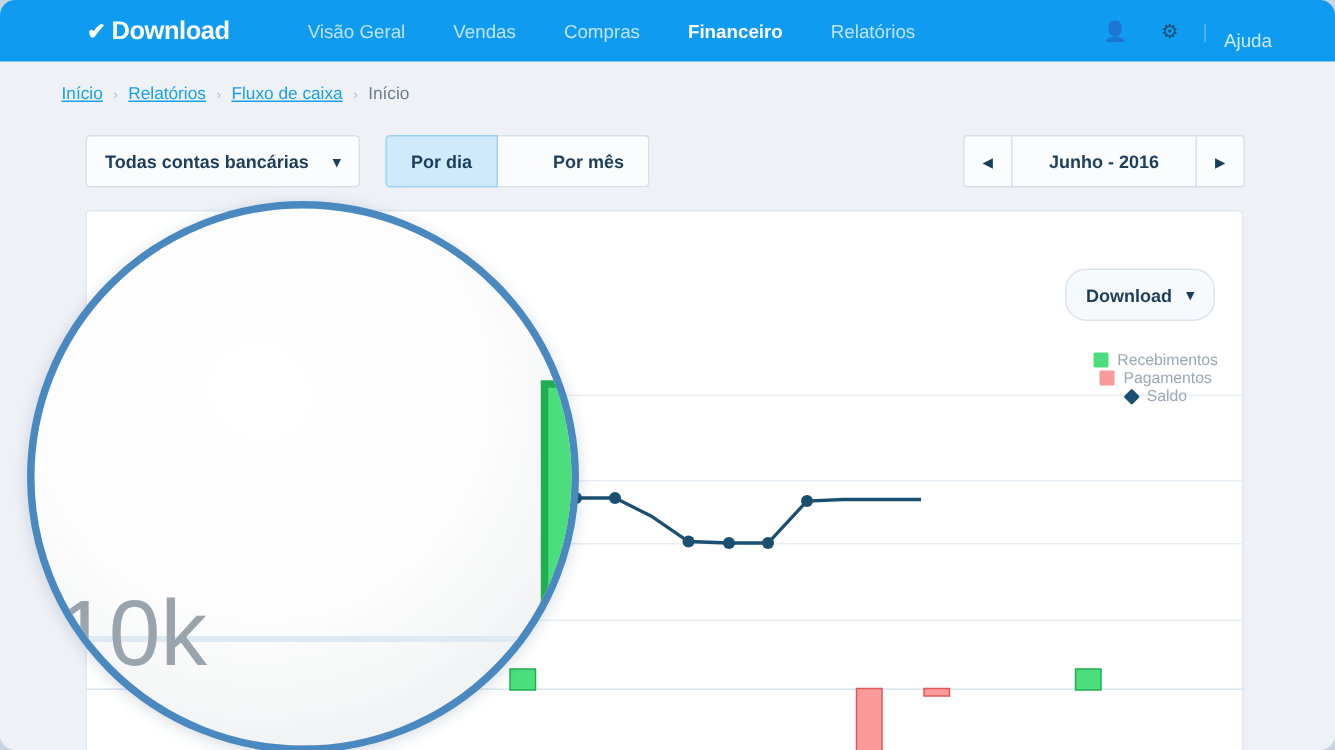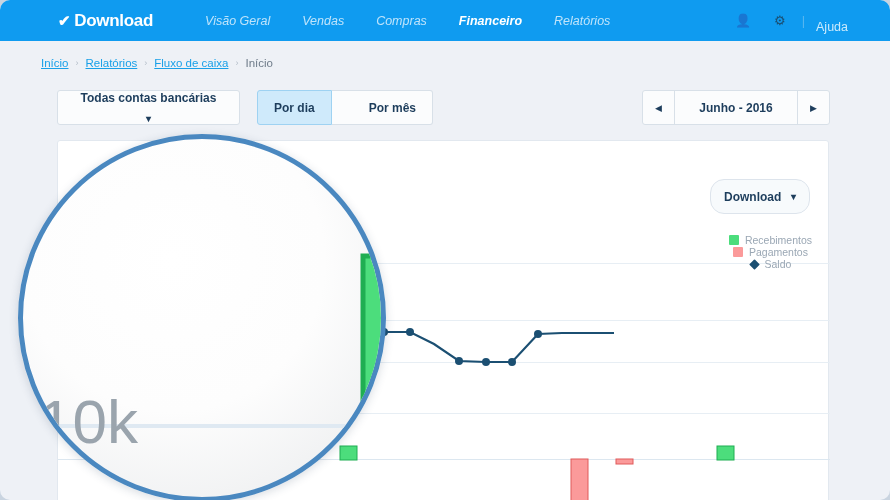--- a/index.html
+++ b/index.html
@@ -32,21 +32,20 @@
     letter-spacing: -0.3px;
   }
   .brand .check { margin-right: 4px; font-size: 15px; }
   .navlinks { display: flex; align-items: center; margin-left: 36px; }
   .navlink {
     color: #bfe4fb;
     font-size: 12.5px;
     padding: 0 16px;
     cursor: pointer;
     white-space: nowrap;
-    font-style: italic;
   }
   .navlink.active { color: #ffffff; font-weight: bold; }
   .navright {
     position: absolute; right: 42px; top: 0;
     height: 41px; display: flex; align-items: center;
   }
   .navicon {
     color: #1a4f73; font-size: 13px;
     margin: 0 11px; cursor: pointer;
     line-height: 1;
@@ -68,21 +67,20 @@
   .filters { position: absolute; top: 90px; left: 57px; display: flex; align-items: center; }
   .select-box {
     width: 183px; height: 35px;
     background: #fbfcfd;
     border: 1px solid #d8e0e8;
     border-radius: 3px;
     display: flex; align-items: center;
     padding: 0 12px;
     font-size: 12px; color: #1d3d5c; font-weight: bold;
     cursor: pointer;
-    flex-direction: column;
   }
   .select-box .lbl { flex: 1; }
   .caret { color: #1d3d5c; font-size: 10px; }
   .segmented { display: flex; margin-left: 17px; }
   .seg {
     height: 35px; padding: 0 16px;
     display: flex; align-items: center; justify-content: center;
     background: #fbfcfd; border: 1px solid #d8e0e8;
     font-size: 12px; color: #1d3d5c; font-weight: bold;
     cursor: pointer;

